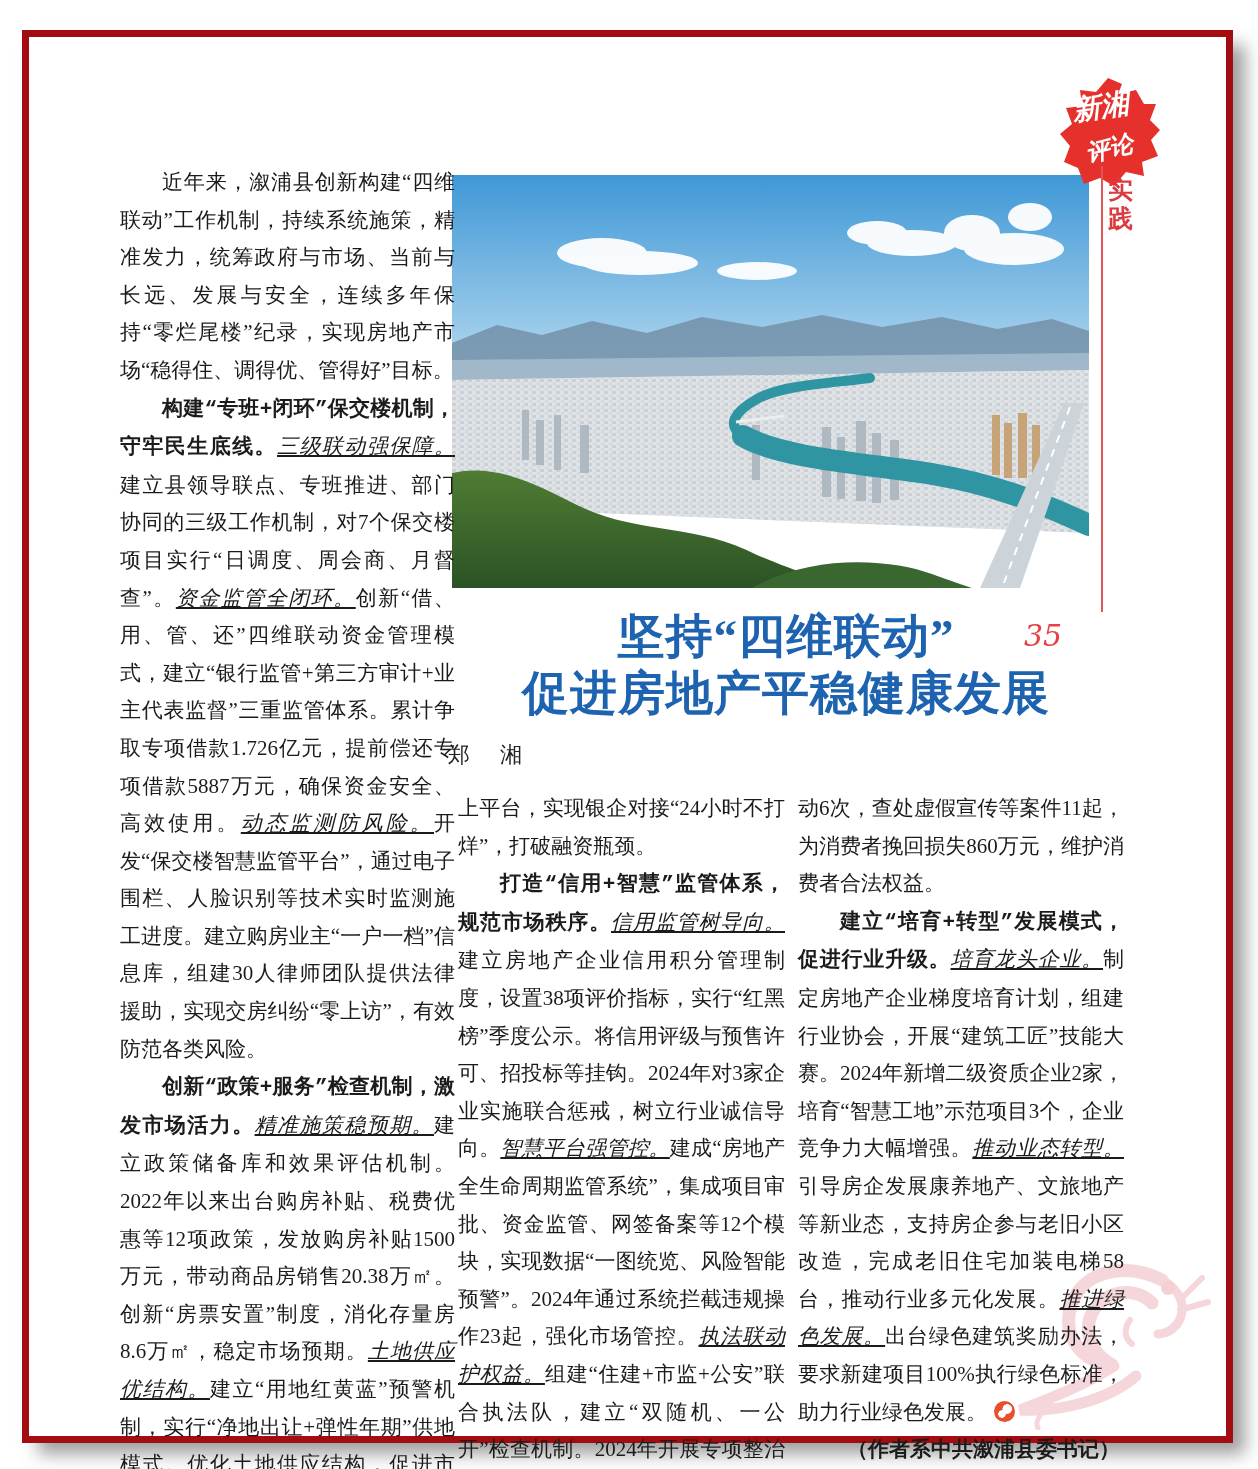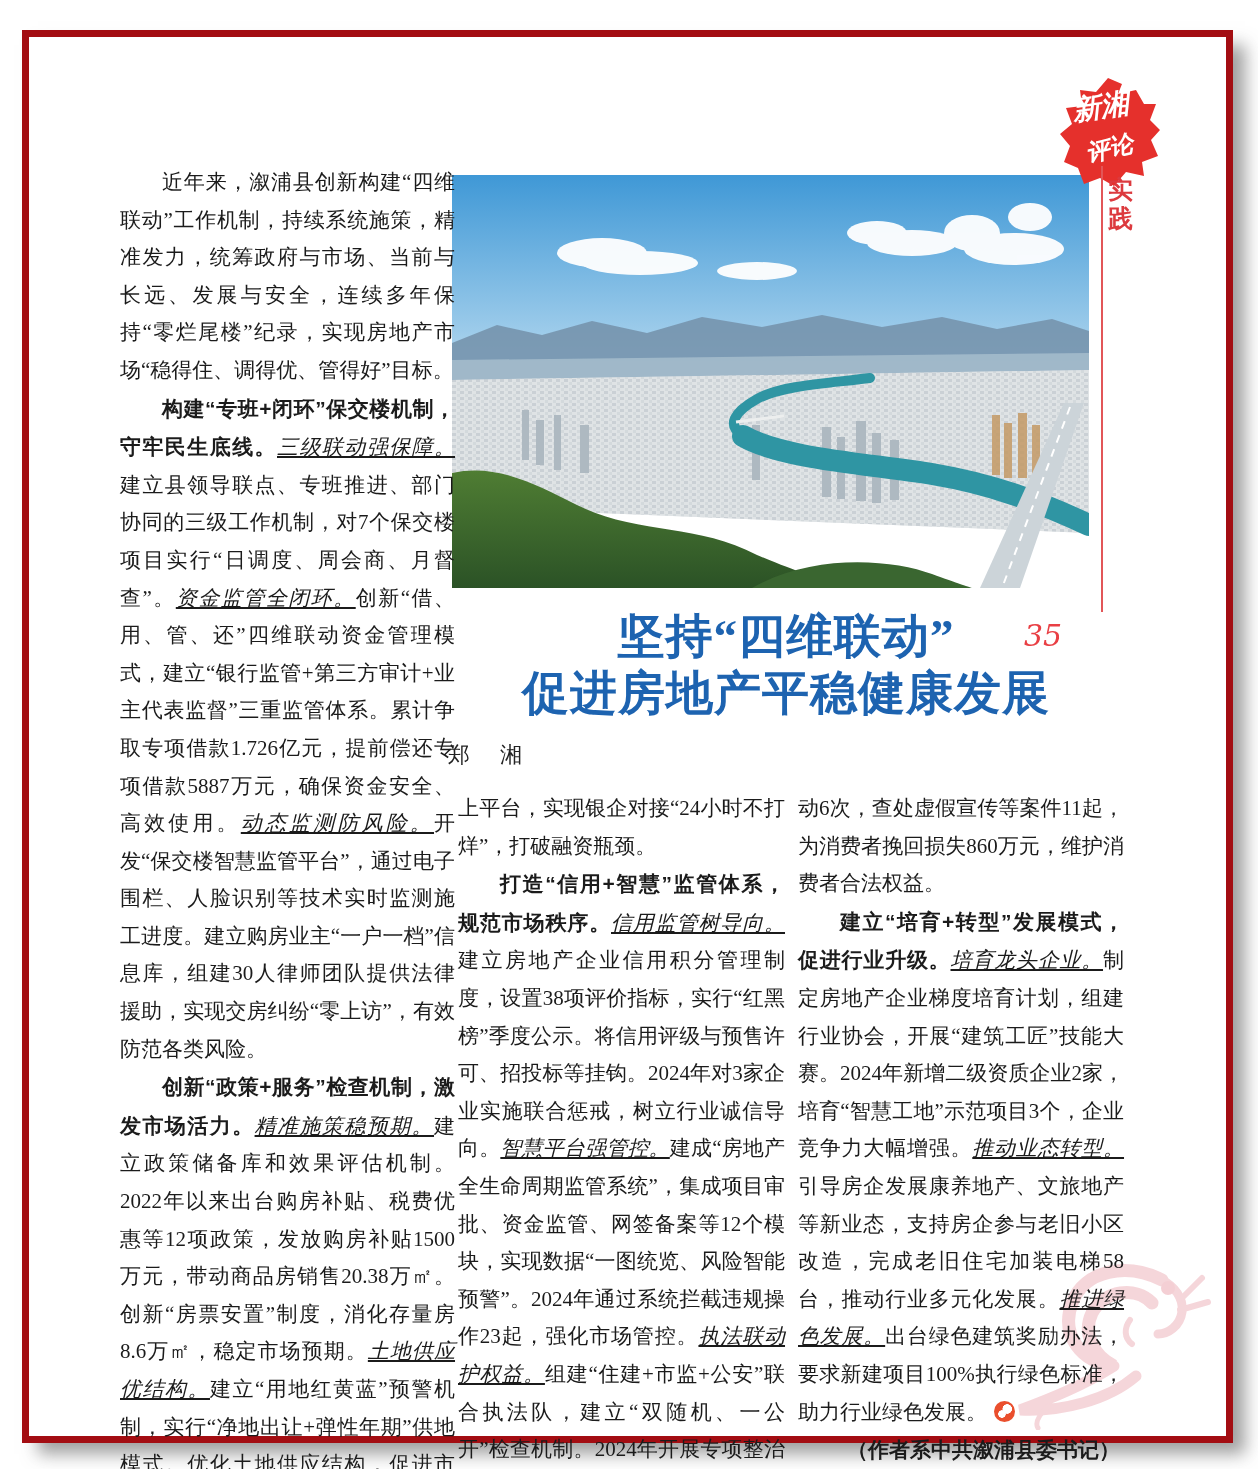--- a/index.html
+++ b/index.html
@@ -24,21 +24,21 @@
   .title span{display:block;}
   .author{position:absolute;left:448px;top:724px;width:644px;text-align:left;
           font-size:22px;letter-spacing:4px;color:#222;z-index:2;margin-top:16px;}
   .col{position:absolute;font-size:21px;line-height:37.6px;color:#1b1b1b;z-index:2;}
   .col-1{left:120px;top:164px;width:335px;}
   .col-2{left:458px;top:790px;width:327px;}
   .col-3{left:798px;top:790px;width:326px;}
   .para{margin:0;text-align:justify;}
   .para.indent{text-indent:2em;}
   .para.align-right{text-align:right;padding-right:4px;}
-  .run-lead{font-family:Liberation Sans, sans-serif;font-weight:700;}
+  .run-lead{font-family:Liberation Mono, monospace;font-weight:700;}
   .run-kai{font-style:italic;text-decoration:underline;}
   .run-end-mark{display:inline-block;width:21px;height:21px;border-radius:50%;margin-left:7px;
       vertical-align:-3px;
       background:
         radial-gradient(circle at 63% 38%, #ffffff 0 4.5px, rgba(255,255,255,0) 5px),
         radial-gradient(circle at 38% 62%, #ffffff 0 3.5px, rgba(255,255,255,0) 4px),
         #ea4f2d;}
   .phoenix{position:absolute;left:1012px;top:1258px;width:212px;height:172px;z-index:1;}
 </style>
 </head>

